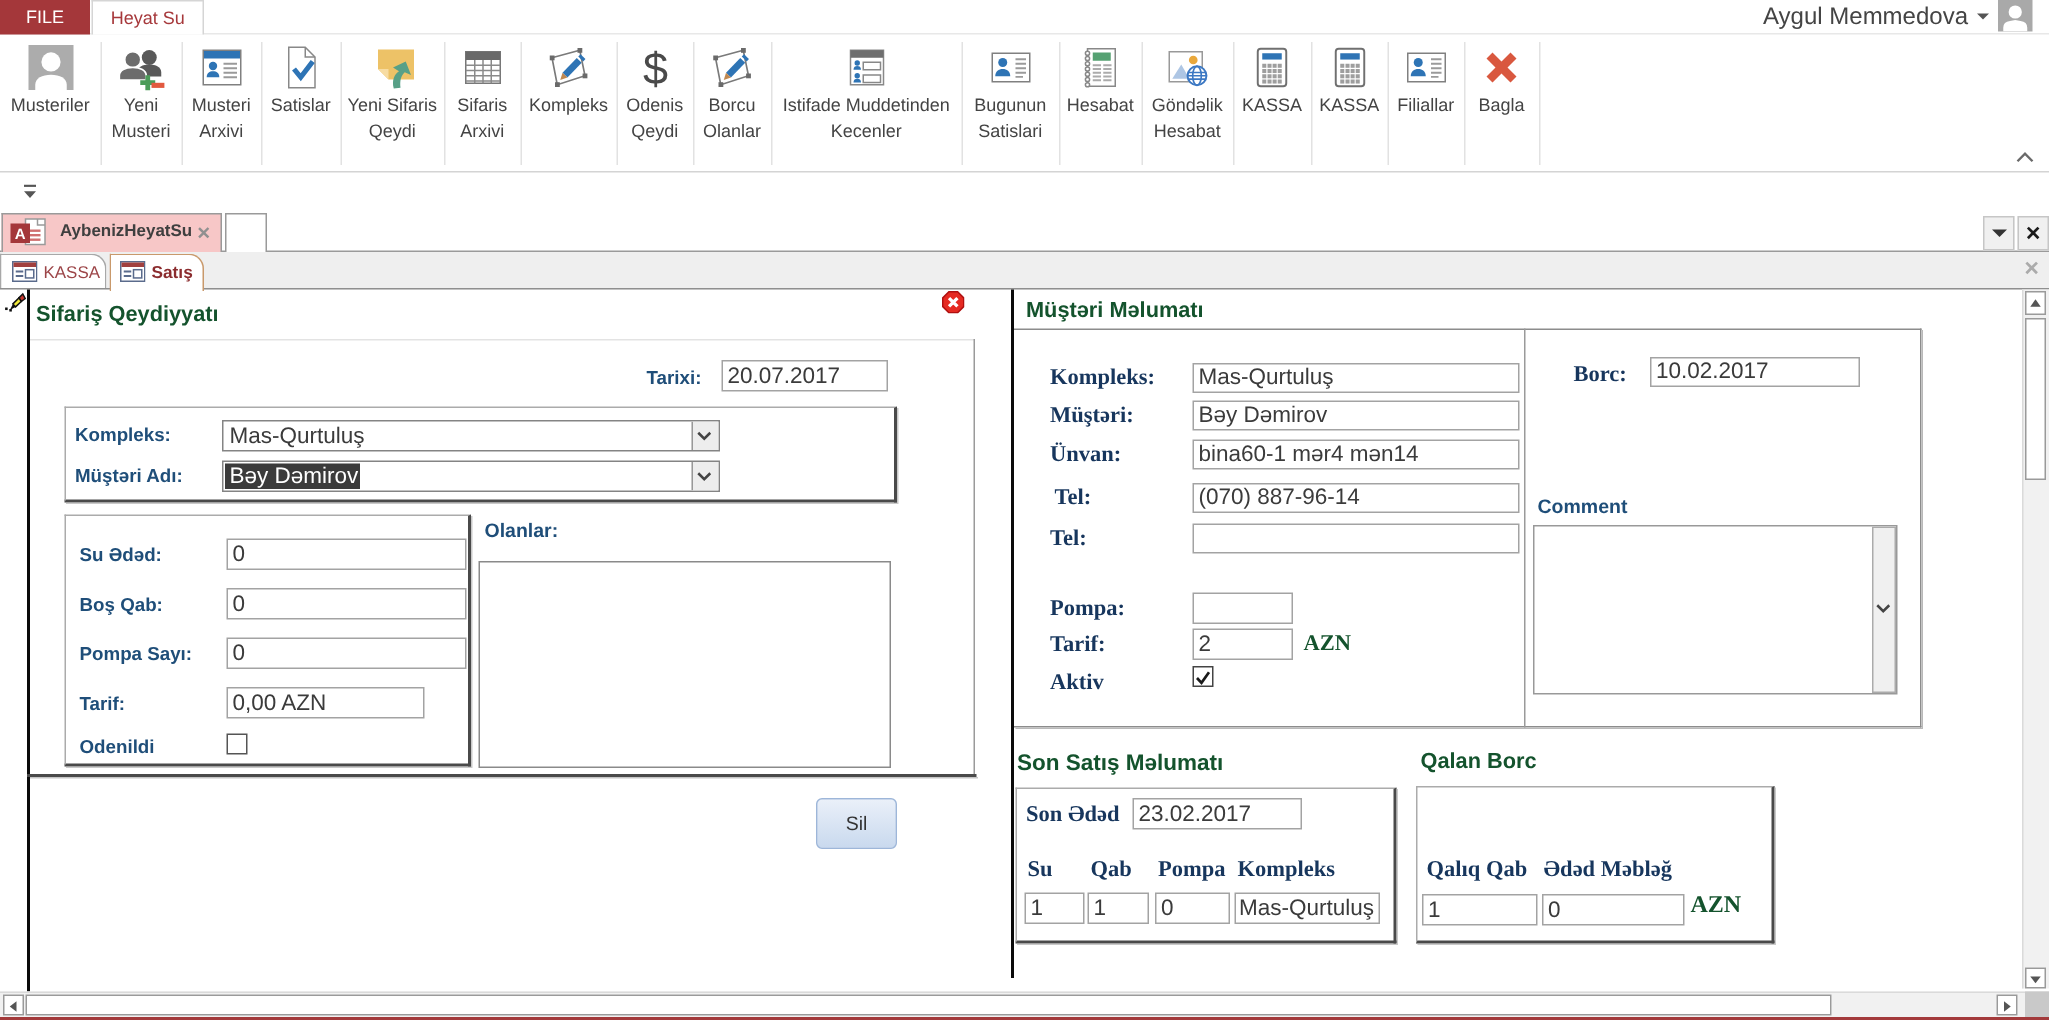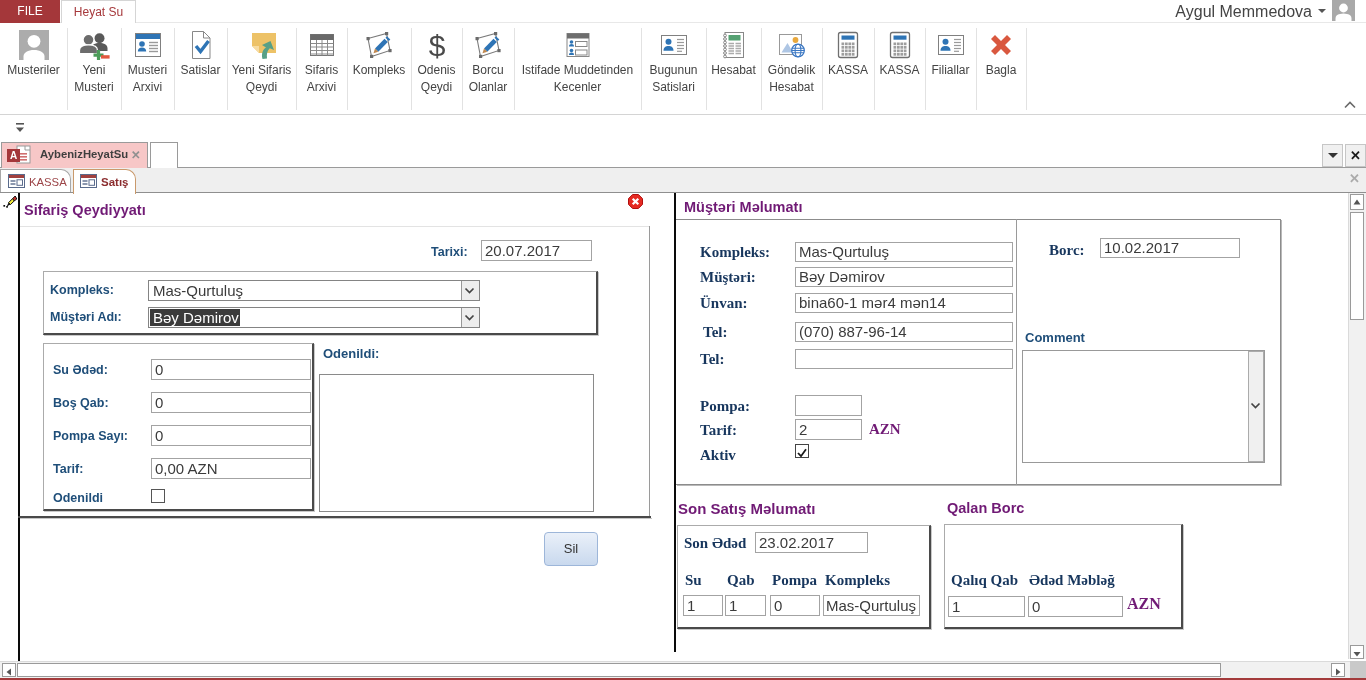--- a/index.html
+++ b/index.html
@@ -1,21 +1,21 @@
 <!DOCTYPE html>
 <html><head>
 <meta charset="utf-8">
 <style>
 *{margin:0;padding:0;box-sizing:border-box}
 html,body{width:1366px;height:680px;overflow:hidden;background:#fff;font-family:"Liberation Sans",sans-serif}
 .ab{position:absolute}
 .lab{position:absolute;font-weight:bold;color:#1F4E79;font-size:12.5px;white-space:nowrap}
 .slab{position:absolute;font-weight:bold;color:#17365D;font-size:15px;font-family:"Liberation Serif",serif;white-space:nowrap}
 .inp{position:absolute;border:1px solid #A3A3A3;background:#fff;font-size:15px;color:#3B3B3B;padding:0 3px;white-space:nowrap;overflow:hidden}
-.red{position:absolute;color:#701a75;font-weight:bold;font-size:14px;white-space:nowrap}
+.red{position:absolute;color:#14532d;font-weight:bold;font-size:14px;white-space:nowrap}
 .rb{position:absolute;top:27px;text-align:center}
 .rb svg{display:block;margin:2px auto 0}
 .rb .tx{font-size:12px;color:#444;line-height:17px;margin-top:1px;white-space:nowrap}
 .sep{position:absolute;top:28px;height:82px;width:1px;background:#E2E2E2}
 .sb{position:absolute;background:#fff;border:1px solid #9A9A9A}
 </style>
 </head>
 <body>
 
 <div class="ab" style="left:0;top:22px;width:1366px;height:1px;background:#E8E8E8"></div>
@@ -392,25 +392,25 @@
 </div>
 
 <div class="ab" style="left:43px;top:343px;width:271px;height:168px;border:1px solid #ABABAB;border-right:2px solid #4A4A4A;border-bottom:2px solid #4A4A4A;box-shadow:1px 1px 0 #C9C9C9"></div>
 <div class="lab" style="left:53px;top:363px">Su Ədəd:</div>
 <div class="inp" style="left:151px;top:359px;width:160px;height:21px;line-height:19px">0</div>
 <div class="lab" style="left:53px;top:396px">Boş Qab:</div>
 <div class="inp" style="left:151px;top:392px;width:160px;height:21px;line-height:19px">0</div>
 <div class="lab" style="left:53px;top:429px">Pompa Sayı:</div>
 <div class="inp" style="left:151px;top:425px;width:160px;height:21px;line-height:19px">0</div>
 <div class="lab" style="left:53px;top:462px">Tarif:</div>
-<div class="inp" style="left:151px;top:458px;width:160px;height:21px;line-height:19px">0,00 AZN</div>
+<div class="inp" style="left:151px;top:458px;width:132px;height:21px;line-height:19px">0,00 AZN</div>
 <div class="lab" style="left:53px;top:491px">Odenildi</div>
 <div class="ab" style="left:151px;top:489px;width:14px;height:14px;background:#fff;border:1px solid #555"></div>
 
-<div class="lab" style="left:323px;top:346px;font-size:13px">Odenildi:</div>
+<div class="lab" style="left:323px;top:346px;font-size:13px">Olanlar:</div>
 <div class="ab" style="left:319px;top:374px;width:275px;height:138px;background:#fff;border:1px solid #8a8a8a"></div>
 
 <div class="ab" style="left:544px;top:532px;width:54px;height:34px;background:linear-gradient(#EAF0F9,#C9D9EE);border:1px solid #9DB6D9;border-radius:4px;text-align:center;line-height:32px;font-size:13px;color:#333">Sil</div>
 
 <div class="ab" style="left:674px;top:193px;width:1.5px;height:459px;background:#0a0a0a"></div>
 <div class="red" style="left:684px;top:199px;font-size:14.5px">Müştəri Məlumatı</div>
 <div class="ab" style="left:676px;top:219px;width:605px;height:266px;border:1px solid #8C8C8C;border-left:none;box-shadow:1px 1px 0 #B9B9B9"></div>
 <div class="ab" style="left:1016px;top:219px;width:1px;height:266px;background:#9A9A9A"></div>
 <div class="slab" style="left:700px;top:244px">Kompleks:</div>
 <div class="inp" style="left:795px;top:242px;width:218px;height:20px;line-height:18px">Mas-Qurtuluş</div>

